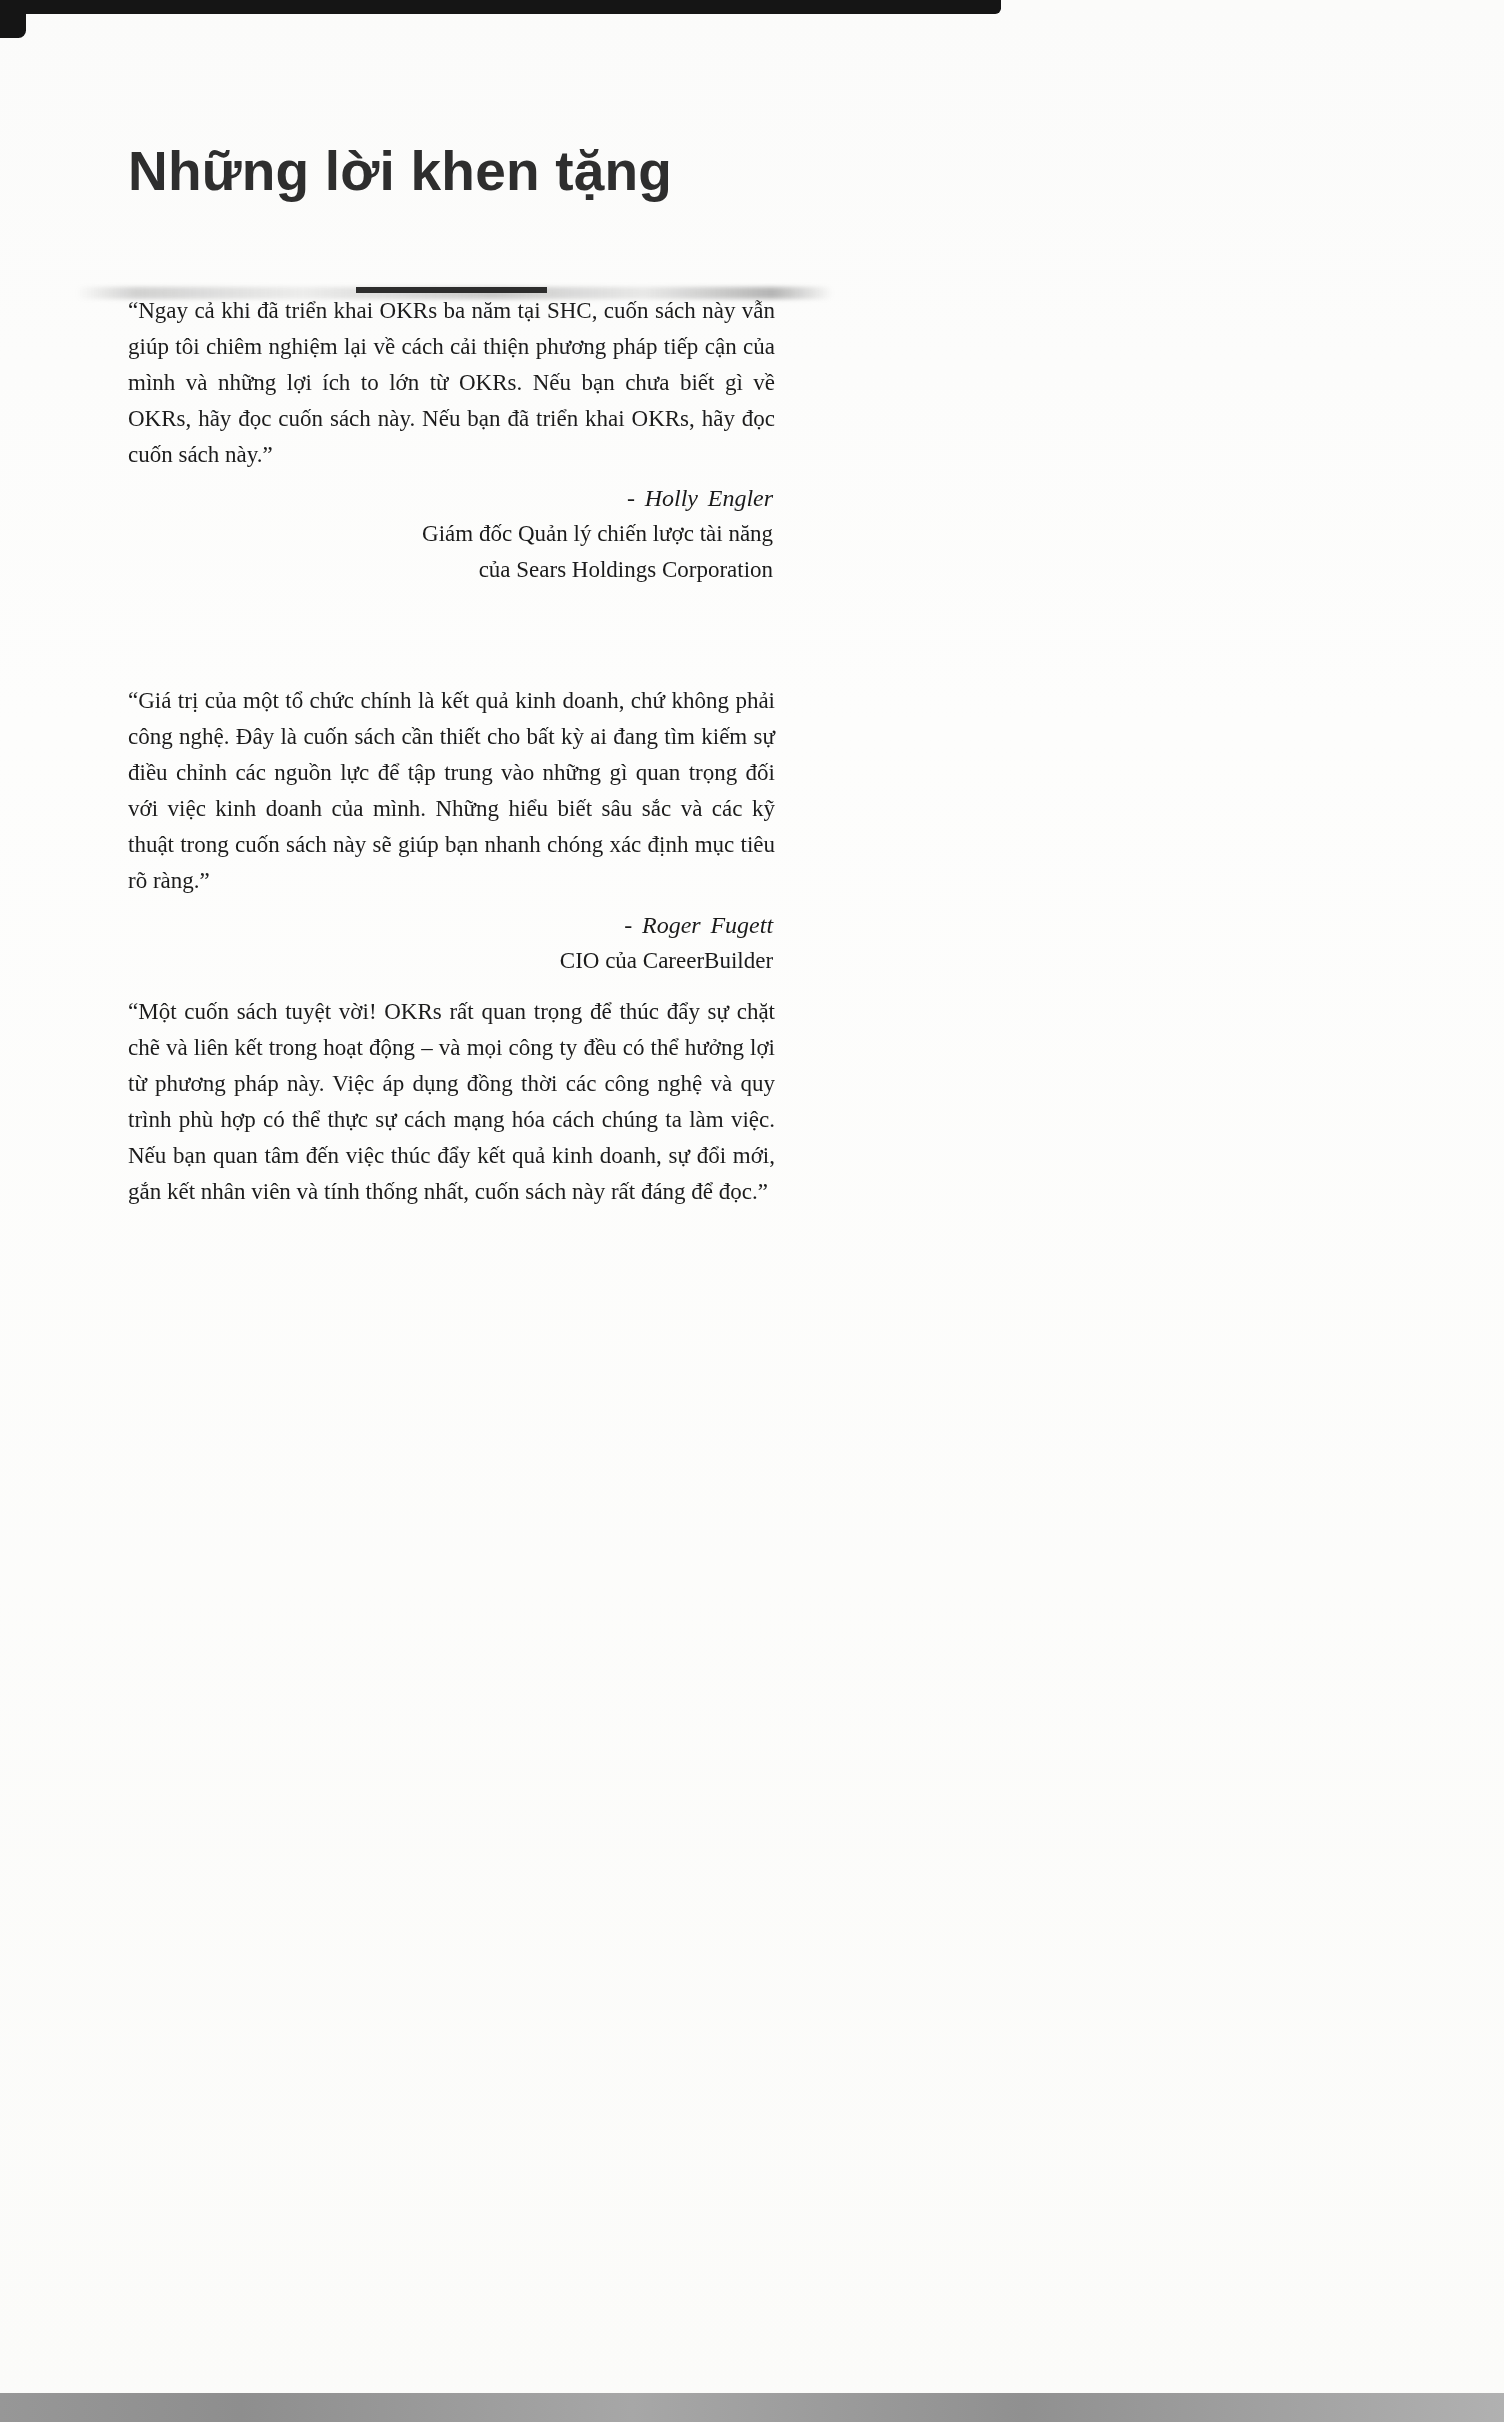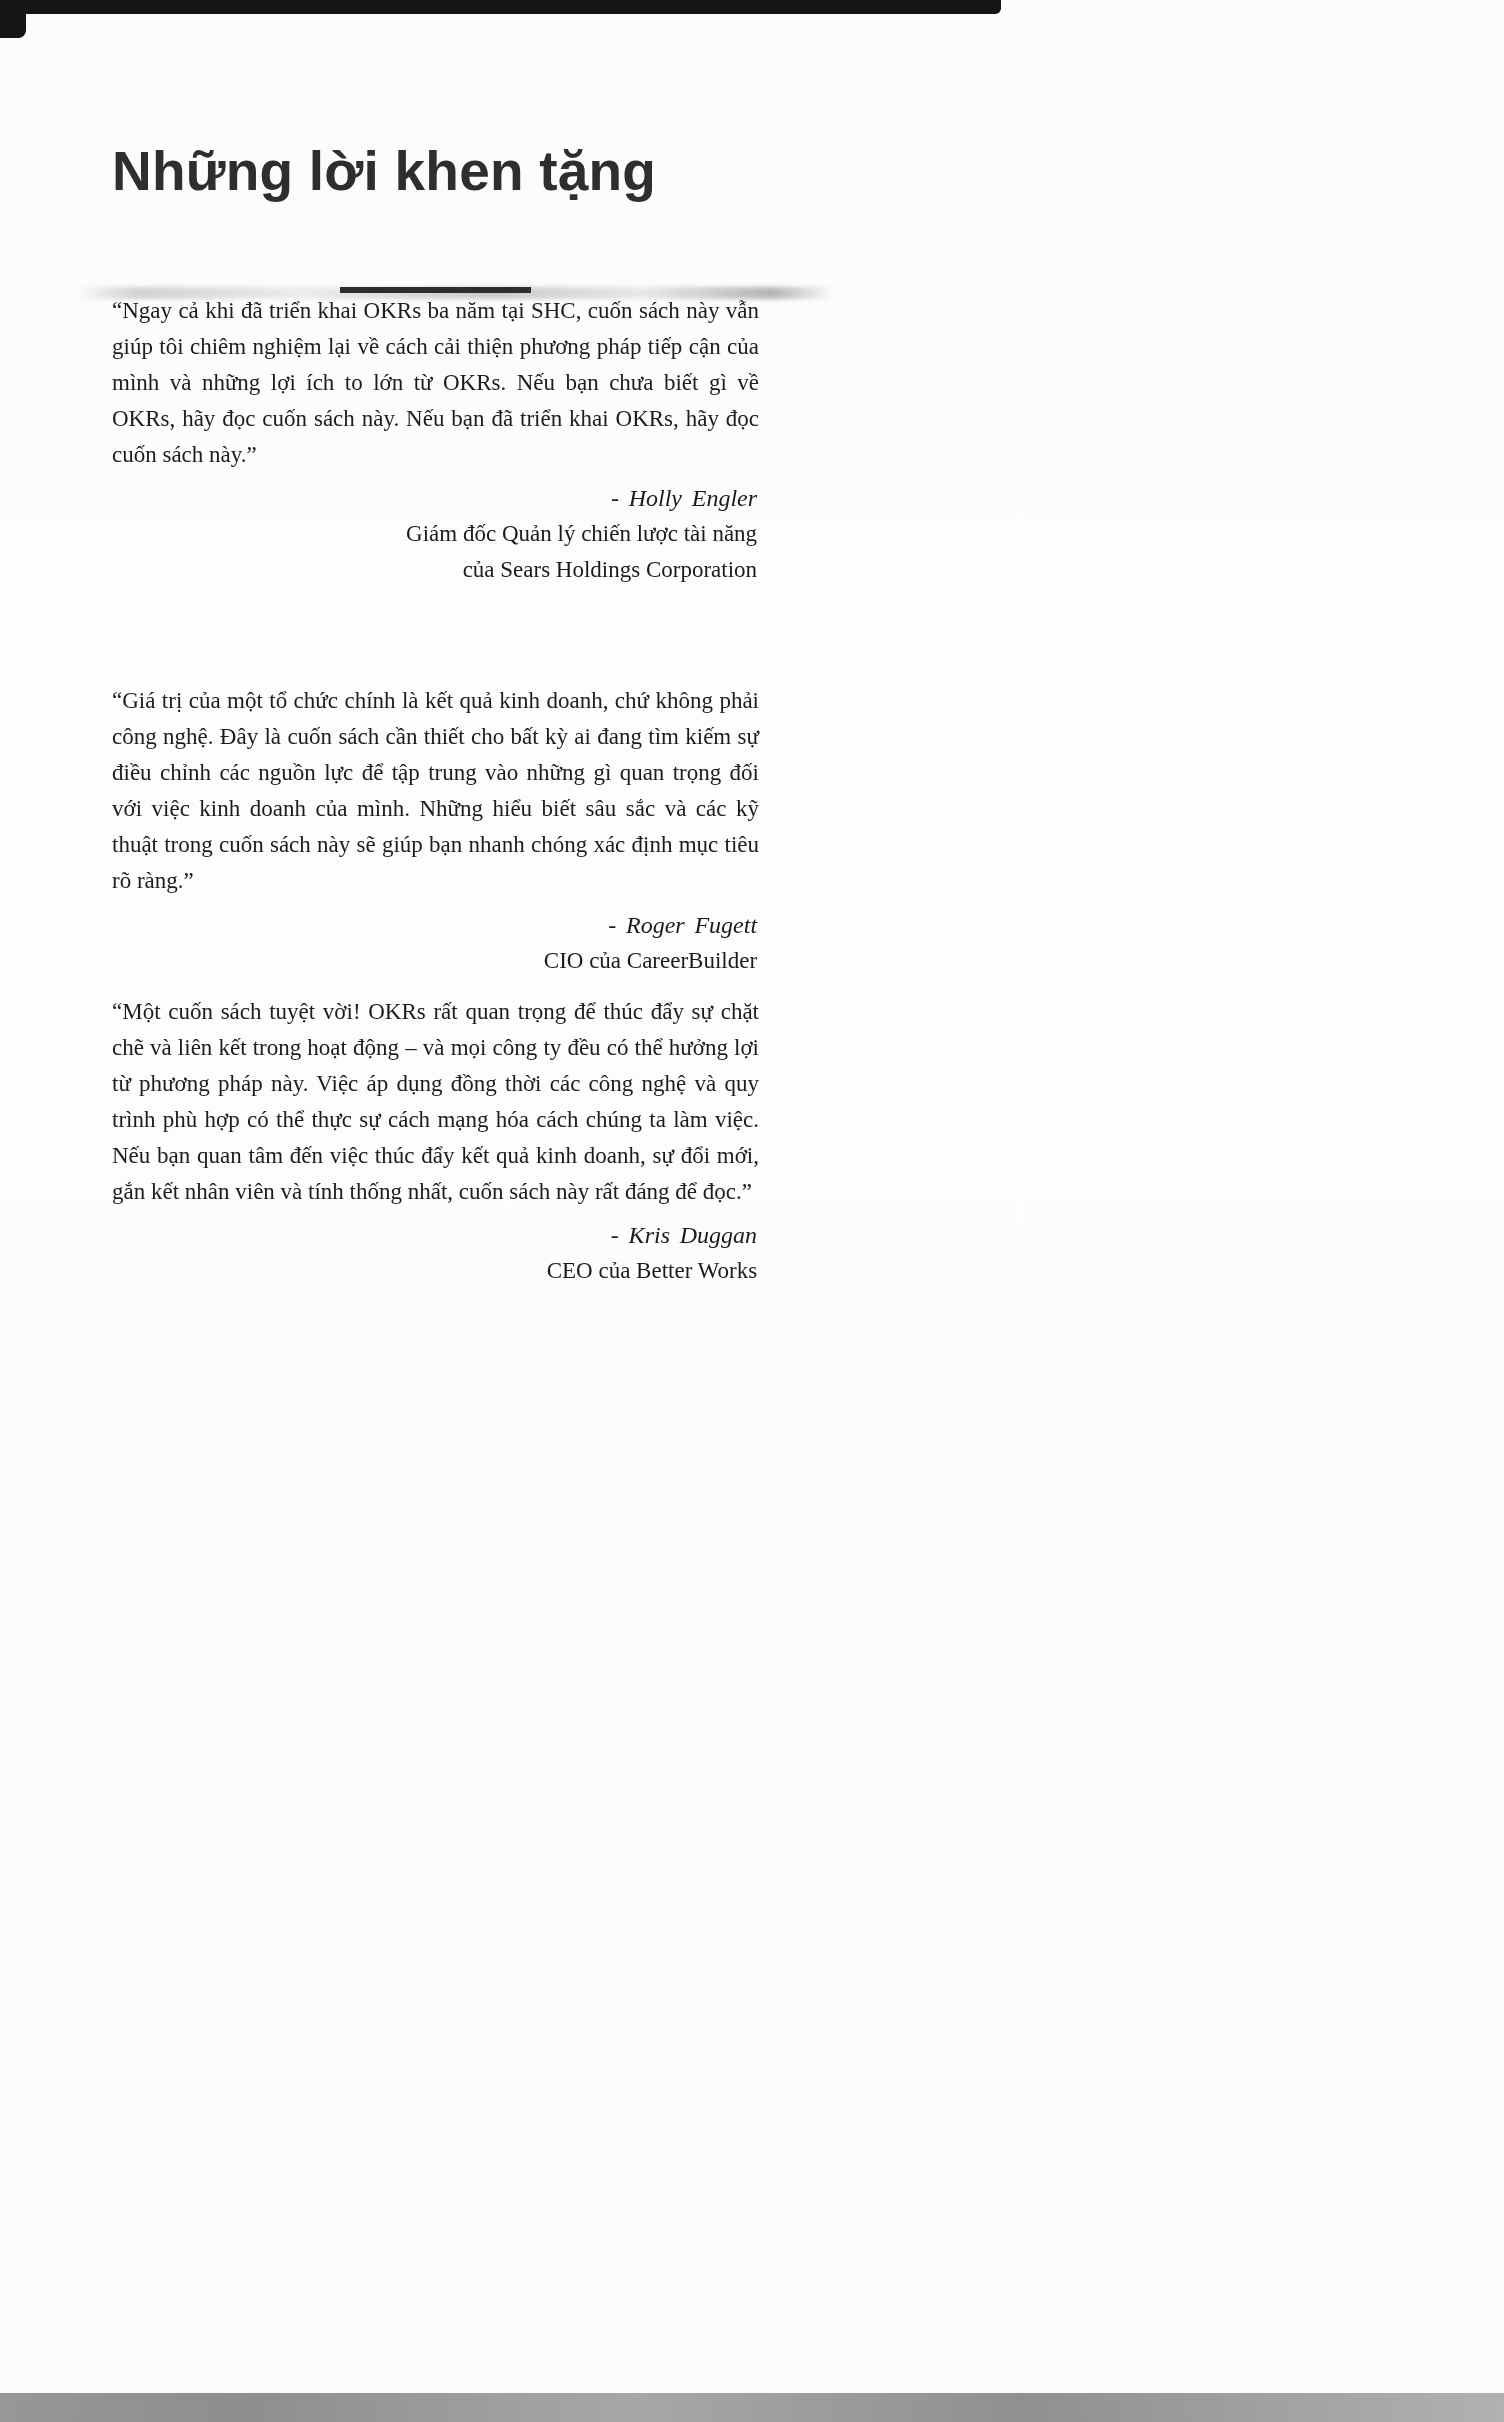--- a/index.html
+++ b/index.html
@@ -54,21 +54,21 @@
     bottom: 0; left: 0;
     width: 1505px; height: 30px;
     background: linear-gradient(90deg,
       #979797 0%, #8e8e8e 16%, #a7a7a7 42%,
       #909090 68%, #b1b1b1 100%);
   }
 
   
   .content {
     position: absolute;
-    left: 112px;
+    left: 128px;
     top: 138px;
     width: 647px;
   }
   .title {
     margin: 0;
     font-family: "Liberation Sans", "DejaVu Sans", sans-serif;
     font-weight: 700;
     font-size: 55px;
     line-height: 66px;
     letter-spacing: 0.2px;
@@ -141,24 +141,20 @@
     <section class="quote-block first">
       <p class="quote-text">“Giá trị của một tổ chức chính là kết quả kinh doanh, chứ không phải công nghệ. Đây là cuốn sách cần thiết cho bất kỳ ai đang tìm kiếm sự điều chỉnh các nguồn lực để tập trung vào những gì quan trọng đối với việc kinh doanh của mình. Những hiểu biết sâu sắc và các kỹ thuật trong cuốn sách này sẽ giúp bạn nhanh chóng xác định mục tiêu rõ ràng.”</p>
       <div class="attribution">
         <p class="author">- Roger Fugett</p>
         <p class="role">CIO của CareerBuilder</p>
       </div>
     </section>
 
     <section class="quote-block">
       <p class="quote-text">“Một cuốn sách tuyệt vời! OKRs rất quan trọng để thúc đẩy sự chặt chẽ và liên kết trong hoạt động – và mọi công ty đều có thể hưởng lợi từ phương pháp này. Việc áp dụng đồng thời các công nghệ và quy trình phù hợp có thể thực sự cách mạng hóa cách chúng ta làm việc. Nếu bạn quan tâm đến việc thúc đẩy kết quả kinh doanh, sự đổi mới, gắn kết nhân viên và tính thống nhất, cuốn sách này rất đáng để đọc.”</p>
-      <div class="attribution">
-        <p class="author">- Kris Duggan</p>
-        <p class="role">CEO của Better Works</p>
-      </div>
     </section>
 
   </div>
 
   <div class="scan-bottom"></div>
 
 </div>
 
 
 </body></html>

